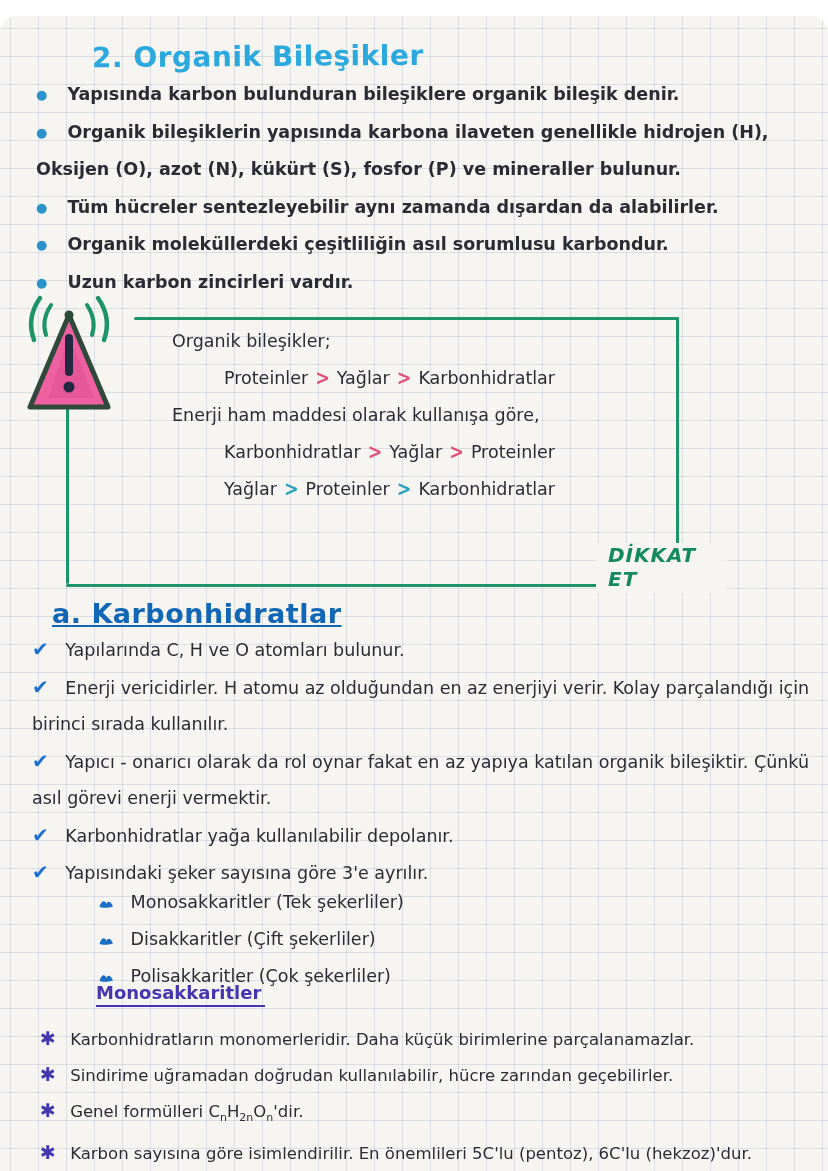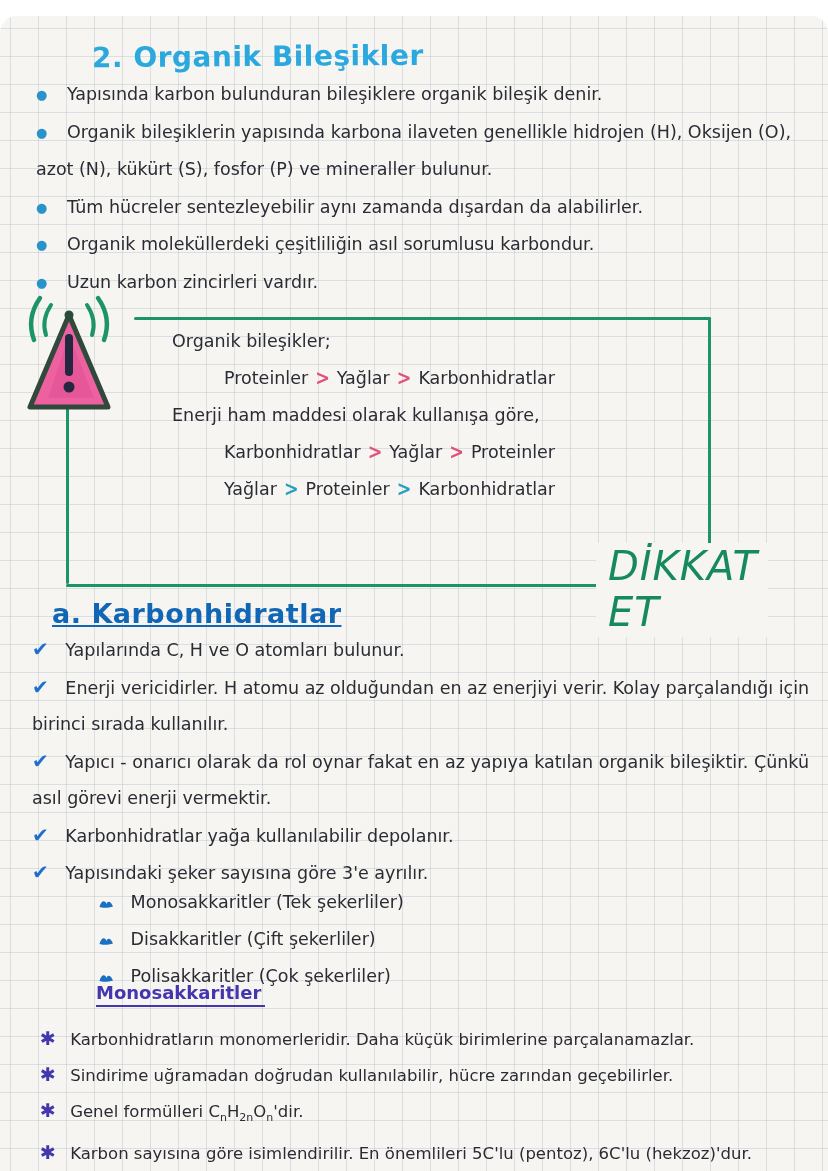--- a/index.html
+++ b/index.html
@@ -31,59 +31,59 @@
     text-decoration:underline;
   }
   .mono-heading {
     position:absolute; left:96px; top:966px;
     font-size:18px; font-weight:700; color:#4336ae;
     border-bottom:2.5px solid #4336ae; padding:0 4px 2px 0;
   }
   
   .intro-list {
     position:absolute; left:36px; top:60px; width:770px;
-    font-size:17.5px; line-height:37.5px;
+    font-size:17.5px; line-height:37.5px;font-weight:bold;
   }
   .checks-list {
     position:absolute; left:32px; top:615px; width:778px;
     font-size:17.5px; line-height:36.5px;
   }
   .sugar-list {
     position:absolute; left:98px; top:868px; width:600px;
     font-size:17.5px; line-height:37px;
   }
   .mono-list {
     position:absolute; left:40px; top:1005px; width:798px;
     font-size:16.5px; line-height:35px;
   }
   .row { display:block; }
   .icon-bullet { color:#2a93c9; font-size:13px; margin-right:14px; vertical-align:1px; }
   .icon-check  { color:#1e6fd0; font-size:20px; font-weight:700; margin-right:11px; }
   .icon-star   { color:#4337ad; font-size:19px; font-weight:700; margin-right:9px; }
   .icon-scribble { display:inline-block; vertical-align:-1px; margin-right:10px; }
   .sub-f { font-size:11px; }
   
-  .warnbox { position:absolute; left:0; top:283px; width:727px; height:292px;padding-left:32px; }
+  .warnbox { position:absolute; left:0; top:283px; width:727px; height:292px; }
   .b-line { position:absolute; background:#1d9468; border-radius:2px; }
   .b-top    { left:134px; right:48px; top:18px;  height:3px; }
   .b-right  { right:48px; top:18px;   width:3px; height:270px; }
   .b-bottom { left:66px;  right:48px; top:285px; height:3px; }
   .b-left   { left:66px;  top:104px;  width:3px; height:181px; }
   .warn-icon { position:absolute; left:10px; top:-9px; }
   .box-text {
     position:absolute; left:172px; top:24px;
     font-size:17.5px; line-height:37px; width:600px;
   }
   .rank-row { padding-left:52px; }
   .rank-sep { font-weight:700; margin:0 7px; display:inline-block; transform:scaleY(1.25); }
   .sep-pink { color:#e0527c; }
   .sep-teal { color:#27a0bd; }
   .dikkat-badge {
     position:absolute; left:596px; top:244px;
-    font-size:40px; font-weight:400; font-style:italic;
+    font-size:20px; font-weight:700; font-style:italic;
     color:#168a5e; letter-spacing:1px;
     background:#f6f5f2; padding:0 10px 2px 12px;
   }
 </style>
 </head>
 <body>
 
 <div class="page">
 
   <div class="page-title">2. Organik Bileşikler</div>

